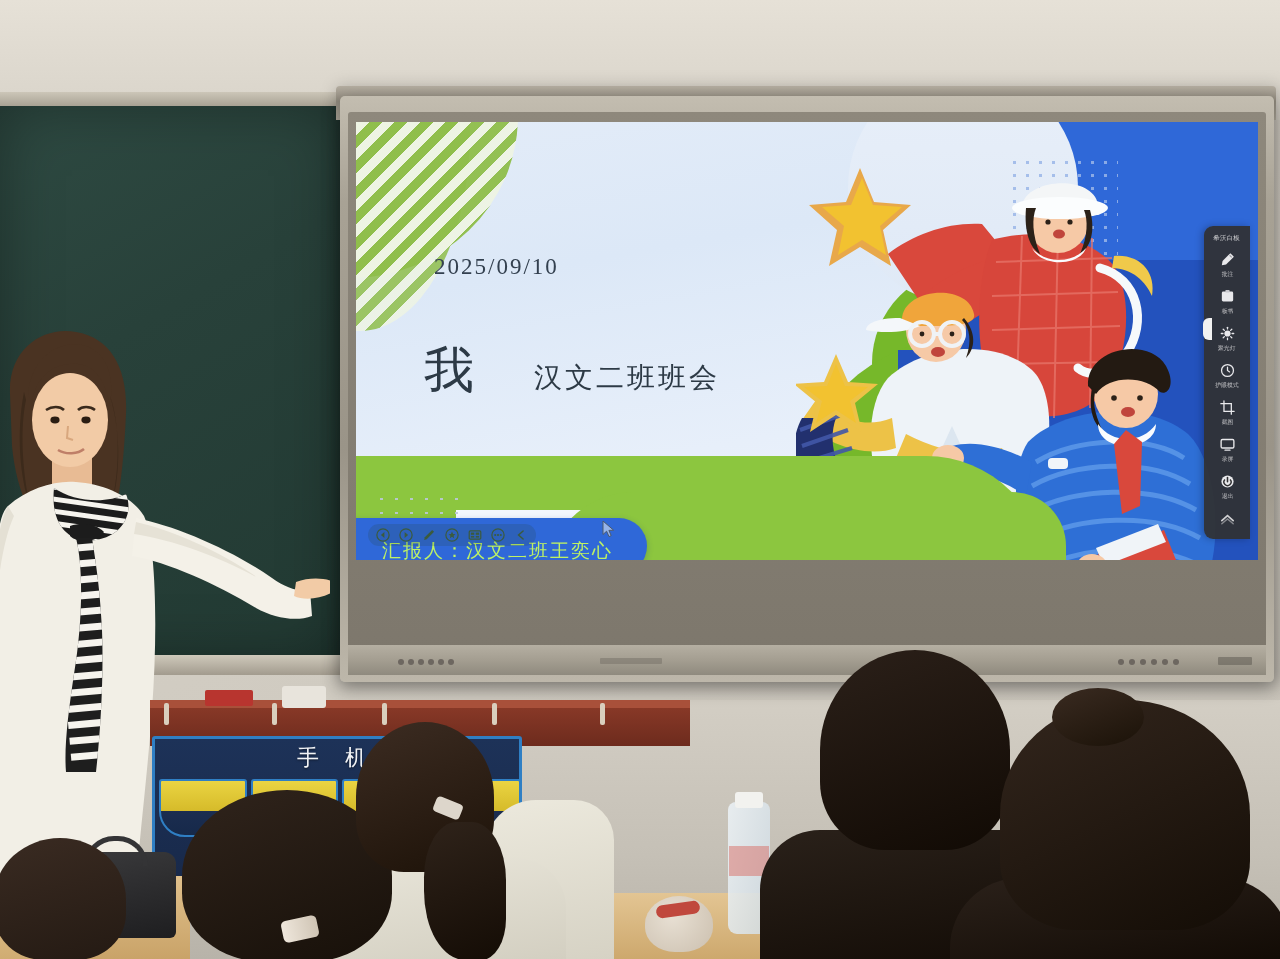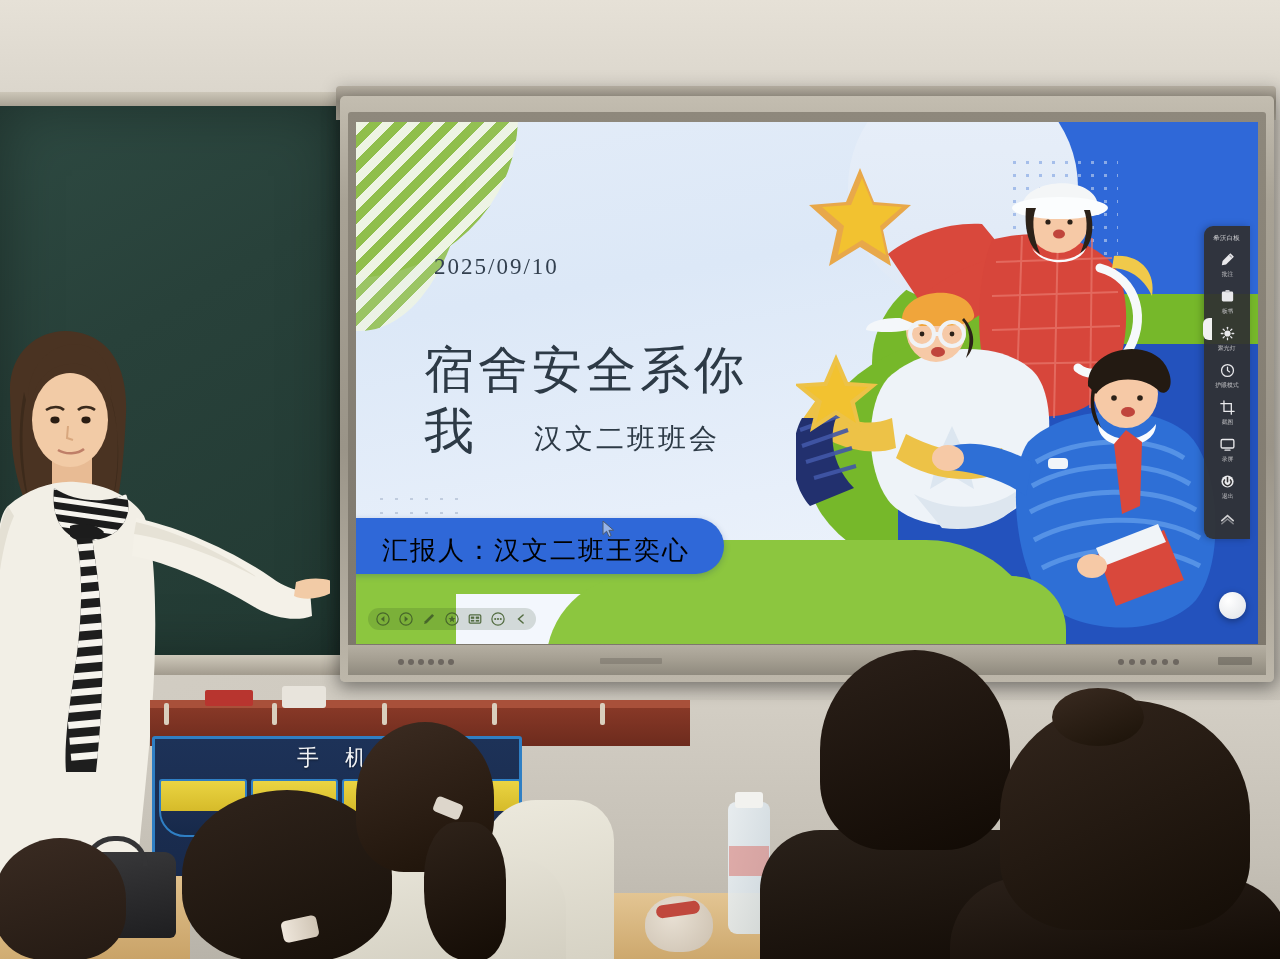--- a/index.html
+++ b/index.html
@@ -90,21 +90,21 @@
     position:absolute; left:1218px; top:657px; width:34px; height:8px;
     background:rgba(90,85,78,.5); border-radius:1px;
   }
   .tv-centre-label {
     position:absolute; left:600px; top:658px; width:62px; height:6px;
     background:rgba(120,114,105,.55); border-radius:1px;
   }
 
   
   .screen {
-    position:absolute; left:356px; top:122px; width:902px; height:522px;
+    position:absolute; left:356px; top:122px; width:902px; height:438px;
     overflow:hidden;
     background:linear-gradient(170deg,#e3ecf8 0%,#dce8f7 30%,#e7effa 65%,#f2f6fc 100%);
   }
 
   
   .stripe-corner {
     position:absolute; left:-6px; top:-6px; width:168px; height:162px;
     border-radius:0 0 100% 0;
     background:repeating-linear-gradient(135deg,
       #8fbe4a 0px,#8fbe4a 9px,
@@ -200,21 +200,21 @@
     background-image:radial-gradient(#bcc8db 1.5px, transparent 1.6px);
     background-size:15px 14px; opacity:.9;
   }
 
   
   .presenter-pill {
     position:absolute; left:-34px; top:396px;
     height:56px; padding:9px 34px 0 60px;
     display:flex; align-items:center;
     background:#2f68d8; border-radius:0 28px 28px 0;
-    color:#000000; font-size:26px; letter-spacing:2px;
+    color:#bef264; font-size:19px; letter-spacing:2px;
     font-family:"DejaVu Serif","Liberation Serif",serif;
     box-shadow:0 2px 6px rgba(20,50,120,.25);
   }
 
   
   .illus { position:absolute; left:440px; top:40px; width:440px; height:482px; }
   .illus svg { display:block; }
 
   
   .ppt-bar {
@@ -604,21 +604,20 @@
       </svg>
     </div>
 
     <div class="wave"></div>
     <div class="wave-white"></div>
     <div class="wave2"></div>
 
     <div class="slide-date">2025/09/10</div>
 
     <div class="slide-title">
-      <div>宿舍安全系你</div>
       <div class="title-l2">
         <span>我</span>
         <span class="title-sub">汉文二班班会</span>
       </div>
     </div>
 
     <div class="dot-grid-bl"></div>
 
     <div class="presenter-pill">汇报人：汉文二班王奕心</div>
 

